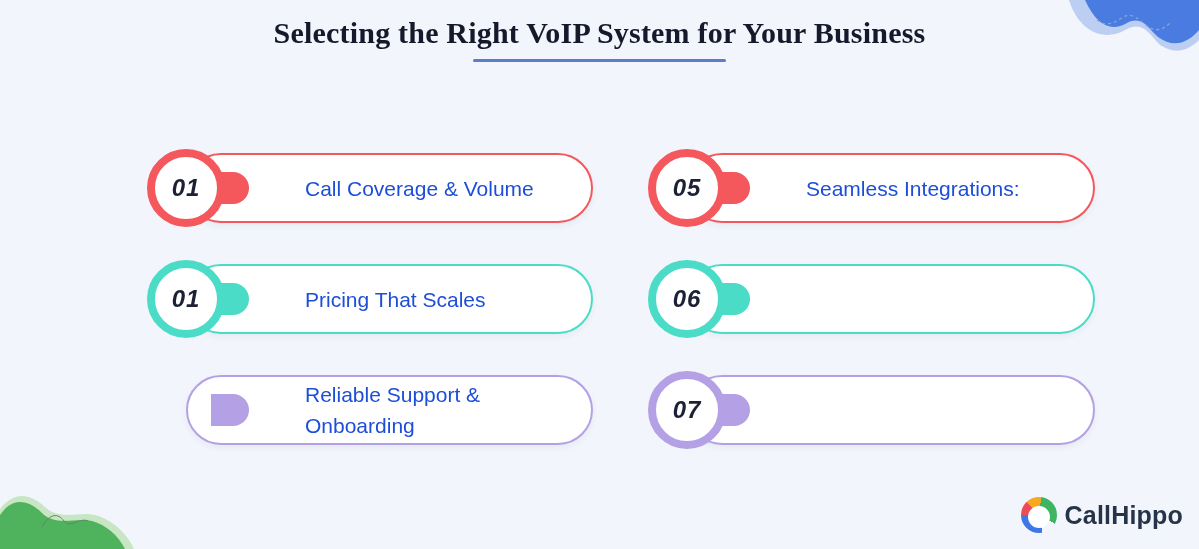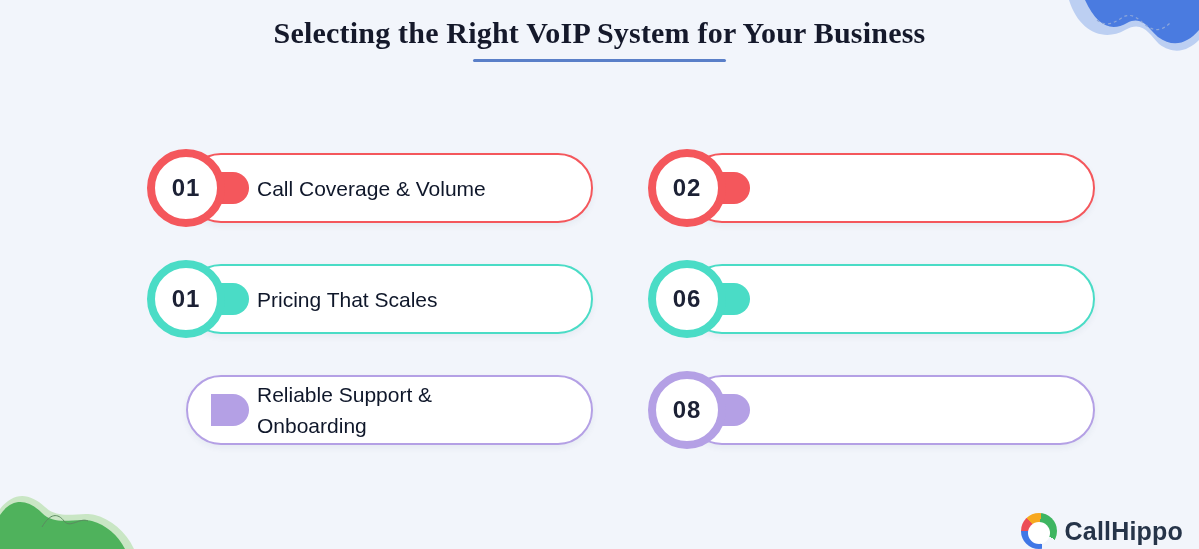--- a/index.html
+++ b/index.html
@@ -61,43 +61,45 @@
   }
   .num-circle{
     position:absolute;
     left:0;top:0;
     width:62px;height:62px;
     background:#ffffff;
     border:8px solid var(--c);
     border-radius:50%;
     display:flex;align-items:center;justify-content:center;
     z-index:3;
+    font-style:italic;
   }
   .num{
     font-size:24px;
     font-weight:700;
     color:#1c2135;
     letter-spacing:1px;
   }
   .label-wrap{
     position:absolute;
     left:110px;right:18px;top:0;bottom:0;
     display:flex;align-items:center;
     z-index:2;
   }
   .label{
     font-size:21px;
-    color:#0f172a;
+    color:#1d4ed8;
     line-height:31px;
     white-space:pre-line;
+    margin-left:48px;
   }
   
   .brand{
     position:absolute;
-    right:16px;bottom:0;
+    right:16px;bottom:16px;
     display:flex;align-items:center;gap:8px;
   }
   .brand-icon{
     position:relative;
     width:36px;height:36px;border-radius:50%;
     background:conic-gradient(from -90deg,
       #ec4c56 0 13%, #f7a81f 13% 27%, #3eb561 27% 58%,
       #f2f5fb 58% 72%, #4077e6 72% 100%);
   }
   .brand-icon::after{
@@ -136,21 +138,24 @@
       </div>
       <div class="label-wrap">
         <span class="label">Call Coverage &amp; Volume</span>
       </div>
     </div>
 
     <div class="item" style="--c: #f4575c;">
       <div class="pill"></div>
       <div class="connector"></div>
       <div class="num-circle">
-        <span class="num">02</span>
+        <span class="num">05</span>
+      </div>
+      <div class="label-wrap">
+        <span class="label">Seamless Integrations:</span>
       </div>
     </div>
 
     <div class="item" style="--c: #4adcc6;">
       <div class="pill"></div>
       <div class="connector"></div>
       <div class="num-circle">
         <span class="num">01</span>
       </div>
       <div class="label-wrap">
@@ -172,21 +177,21 @@
       <div class="label-wrap">
         <span class="label">Reliable Support &amp;
 Onboarding</span>
       </div>
     </div>
 
     <div class="item" style="--c: #b4a0e5;">
       <div class="pill"></div>
       <div class="connector"></div>
       <div class="num-circle">
-        <span class="num">08</span>
+        <span class="num">07</span>
       </div>
     </div>
 
   </div>
 
   <div class="brand">
     <div class="brand-icon"></div>
     <span class="brand-name">CallHippo</span>
   </div>
 

